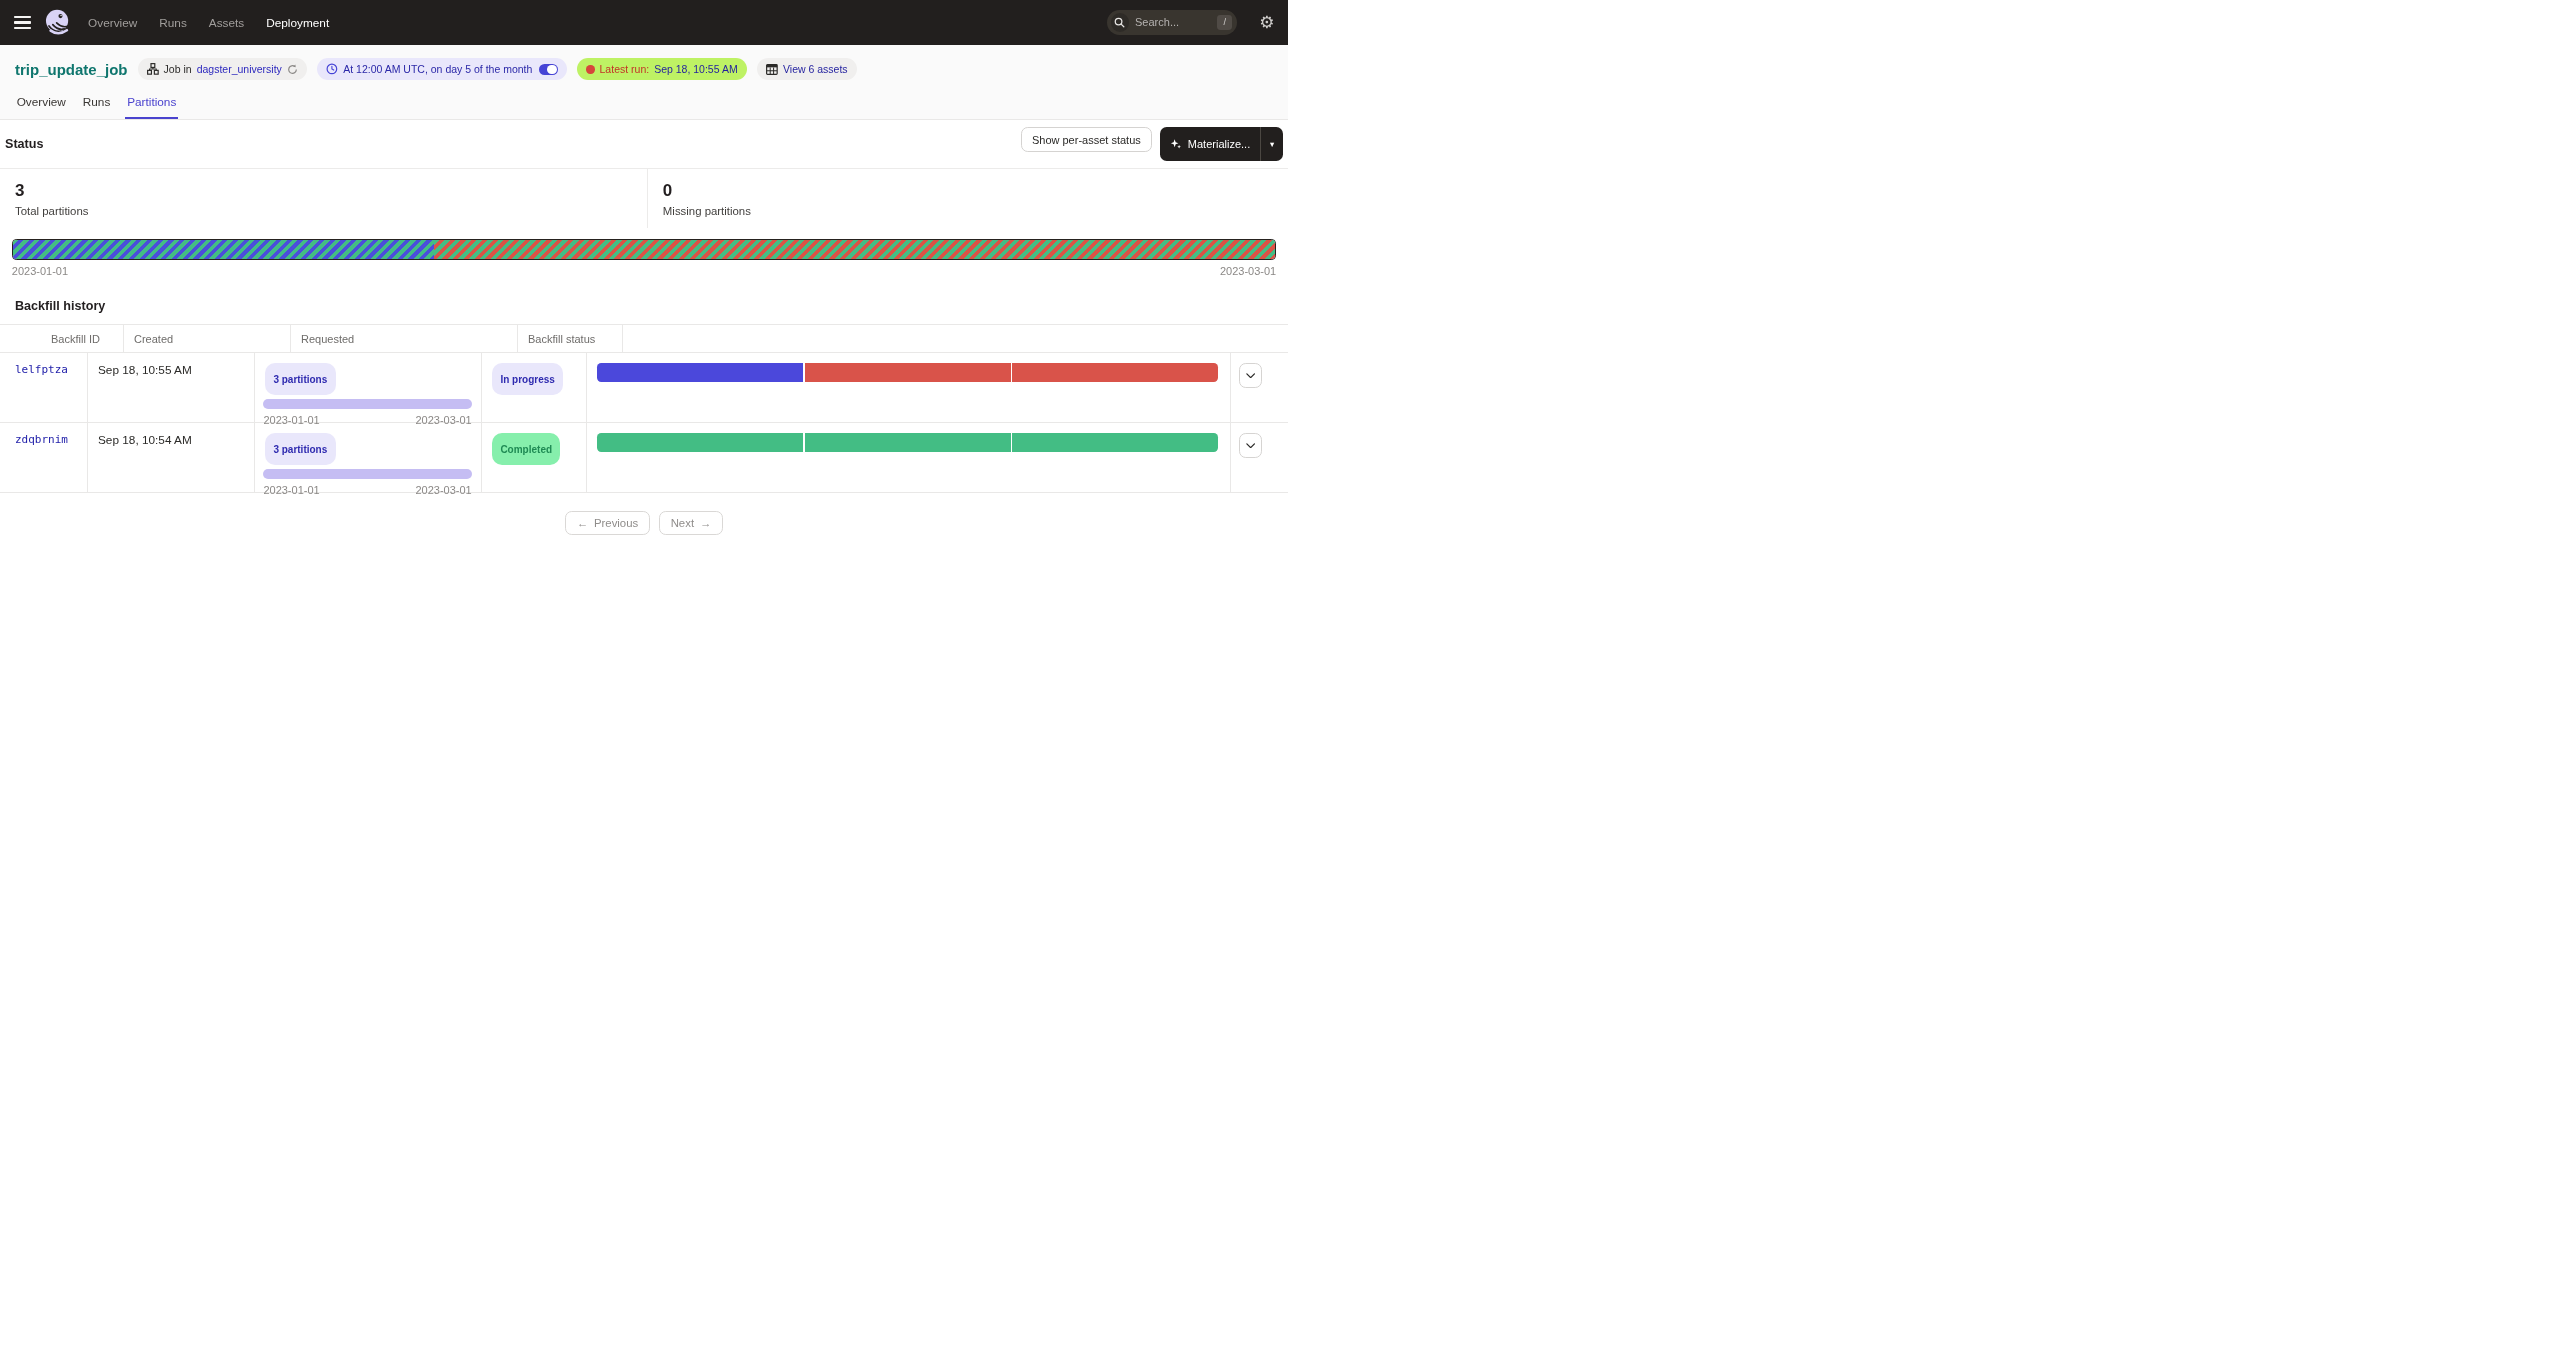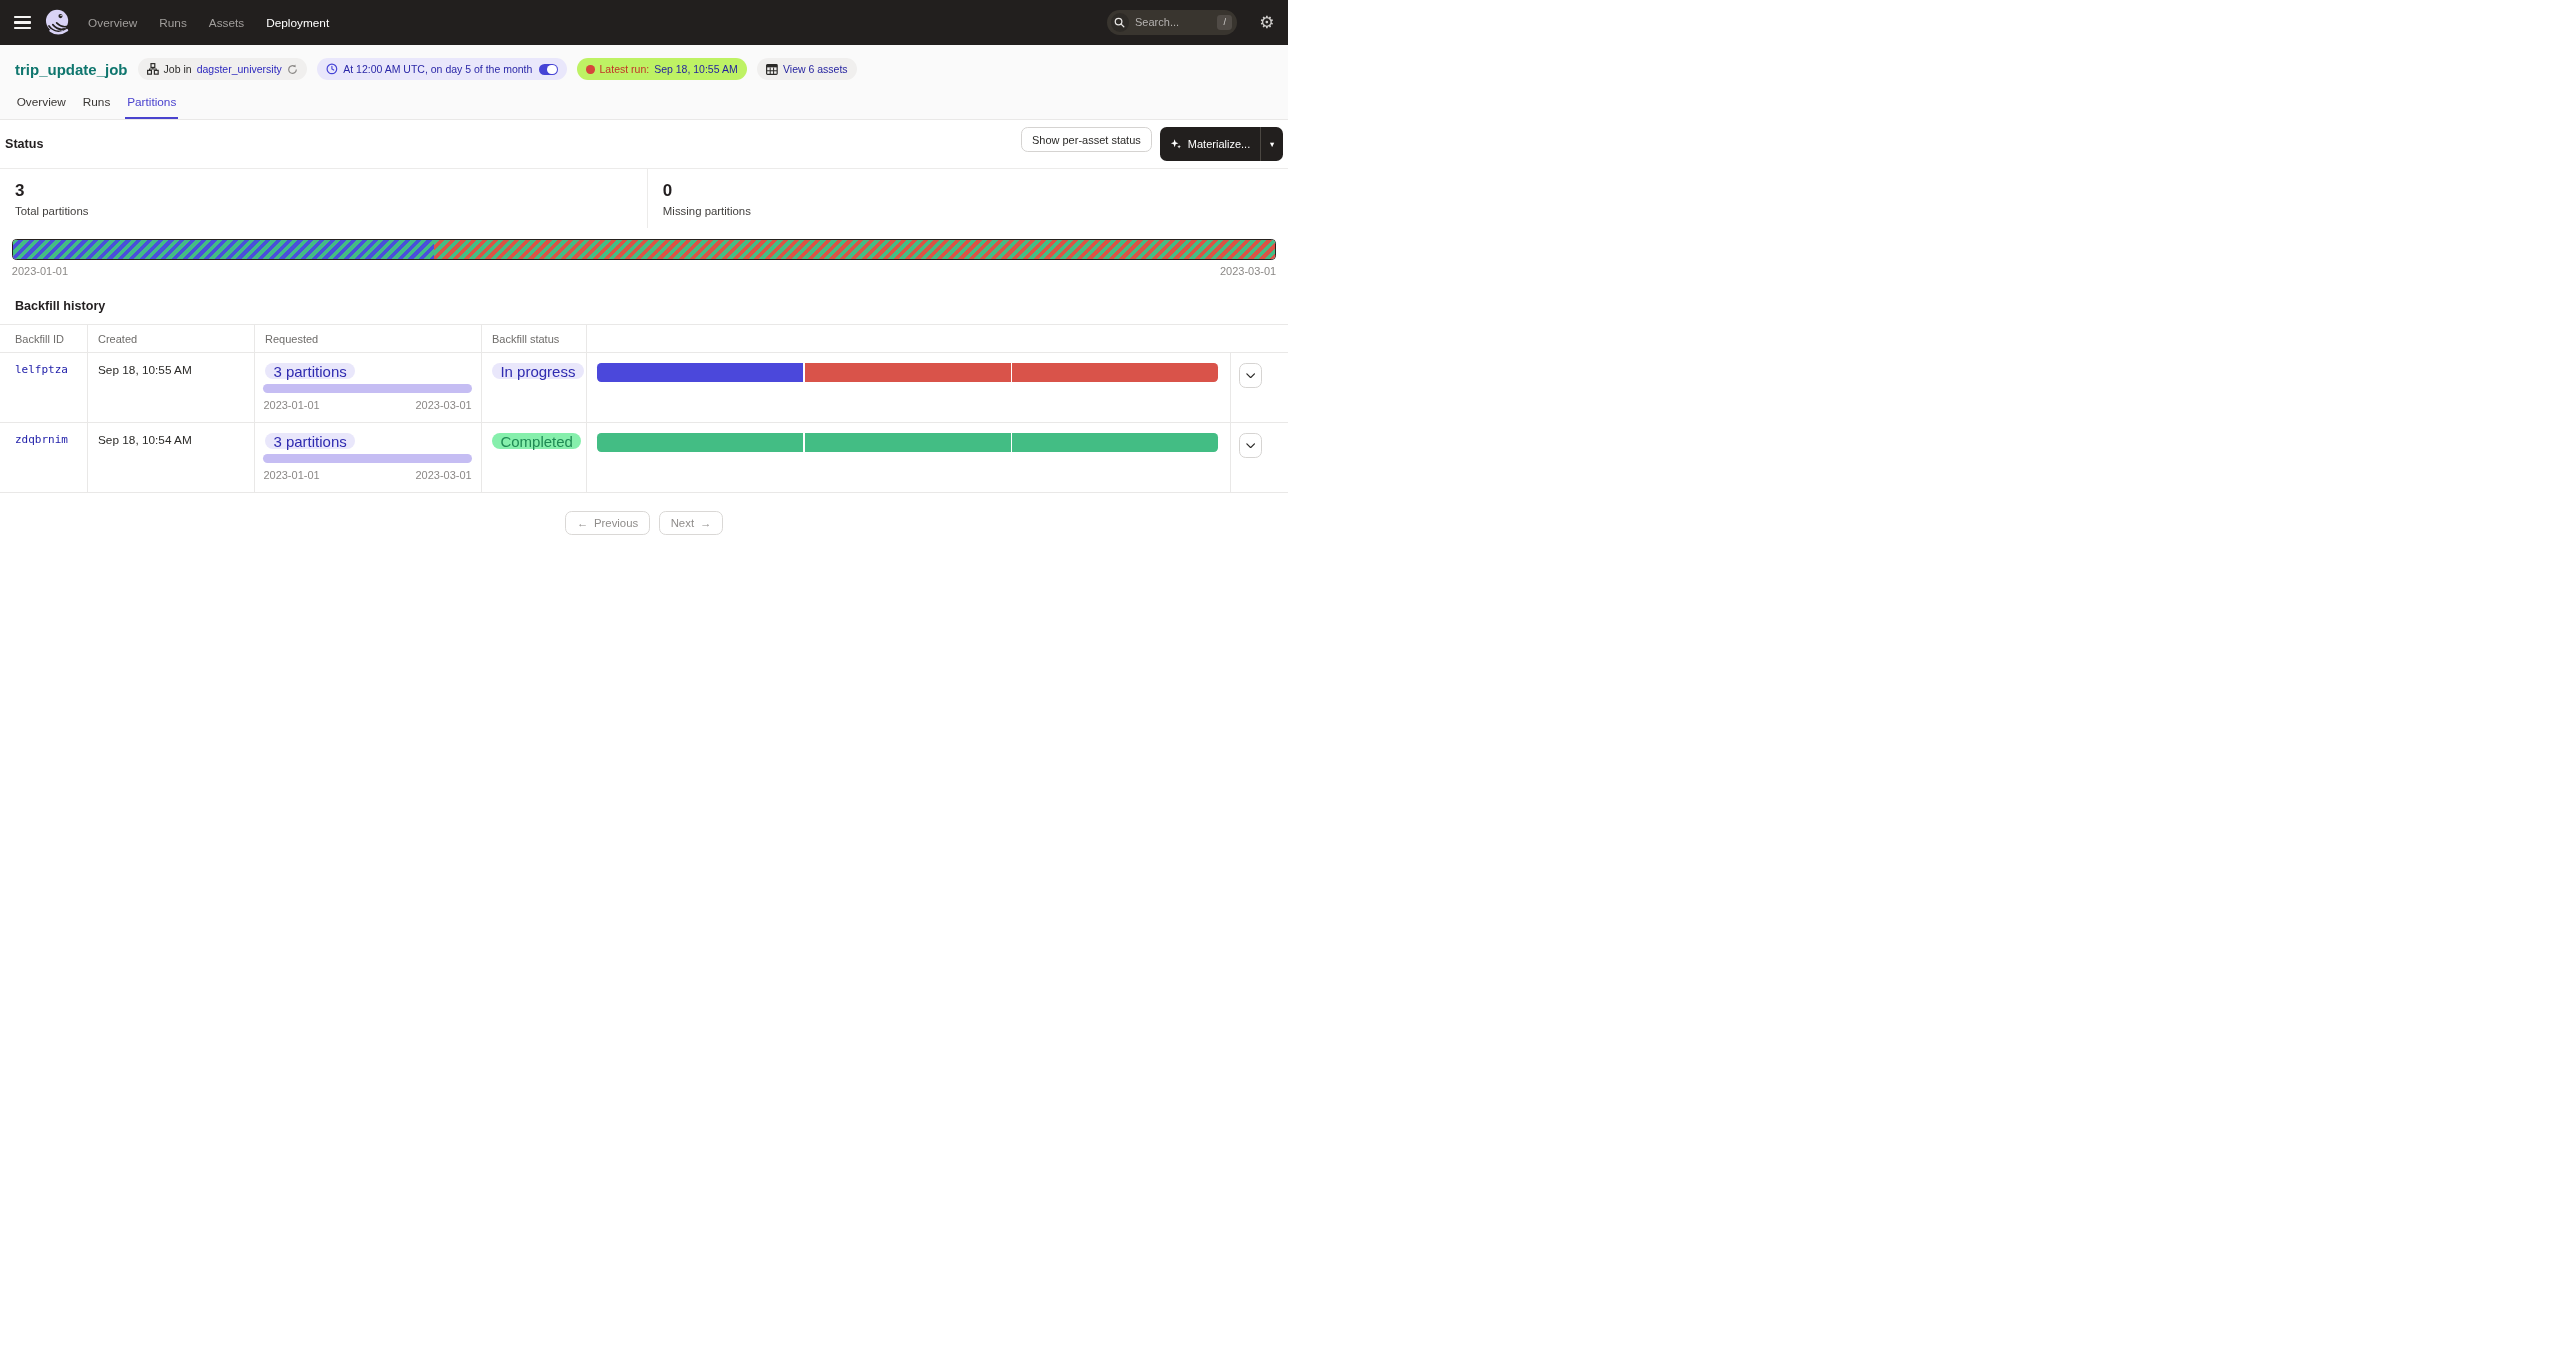--- a/index.html
+++ b/index.html
@@ -60,29 +60,29 @@
   .pbar-wrap { padding:0 11.8px; margin-top:11px; }
   .pbar { display:flex; height:21px; border:1.7px solid #26221F; border-radius:4.2px; overflow:hidden; }
   .pbar .seg1 { width:33.4%; background:repeating-linear-gradient(135deg,#43BD84 0 3.8px,#4B4EDB 3.8px 7.6px); }
   .pbar .seg2 { flex:1; background:repeating-linear-gradient(135deg,#43BD84 0 3.8px,#DB5346 3.8px 7.6px); }
   .pbar-labels { padding:0 11.8px; margin-top:5px; display:flex; justify-content:space-between; font-size:11px; color:#8B8886; }
 
   
   .bf-heading { margin:22px 15px 0; font-size:12.6px; font-weight:700; }
   .bftable { margin-top:11px; }
   .trow { display:grid; grid-template-columns:88px 167px 227px 105px 644px 56px; border-bottom:0.8px solid #E9E8E7; }
-  .trow.head { border-top:0.8px solid #E9E8E7; }
+  .trow.head { border-top:0.8px solid #E9E8E7;padding-left:36px; }
   .tcell { border-right:0.8px solid #E9E8E7; }
   .tcell:last-child { border-right:none; }
   .head .tcell { height:27px; display:flex; align-items:center; padding-left:10px; font-size:11px; color:#6E6C6A; }
   .head .tcell:first-child { padding-left:15px; }
   .body .tcell { height:69px; padding-top:10px; }
   .id-link { display:block; padding-left:15px; font-family:"DejaVu Sans Mono","Liberation Mono",monospace; font-size:11px; color:#1D1CA8; text-decoration:none; cursor:pointer; }
   .created { padding-left:10px; font-size:11.8px; color:#2B2A28; }
-  .pill { display:inline-flex; align-items:center; height:16px; padding:0 8.4px; border-radius:10px; font-size:15px; }
+  .pill { display:inline-flex; align-items:center; height:32px; padding:0 8.4px; border-radius:10px; font-size:10px;font-weight:bold; }
   .pill.lav { background:#E9E7FB; color:#2F2BB0; }
   .req-pill { margin-left:10px; }
   .req-bar { margin:4.2px 9.3px 0 8.4px; height:9.3px; border-radius:5px; background:#C5BDF3; }
   .req-dates { margin:5.9px 9.3px 0 8.4px; display:flex; justify-content:space-between; font-size:11px; color:#8B8886; }
   .status-pill { margin-left:10px; }
   .status-pill[data-kind="in_progress"] { background:#E9E7FB; color:#2F2BB0; }
   .status-pill[data-kind="success"] { background:#86efac; color:#1F8A54; }
   .runbar { margin:0 11.8px 0 10px; height:18.5px; display:flex; gap:1.7px; }
   .runbar .rseg { flex:1; }
   .runbar .rseg:first-child { border-radius:4.2px 0 0 4.2px; }

